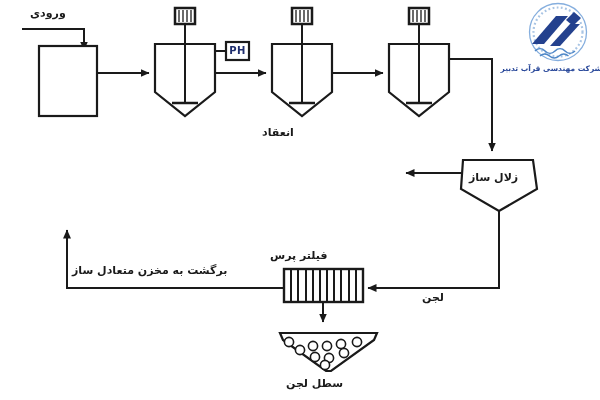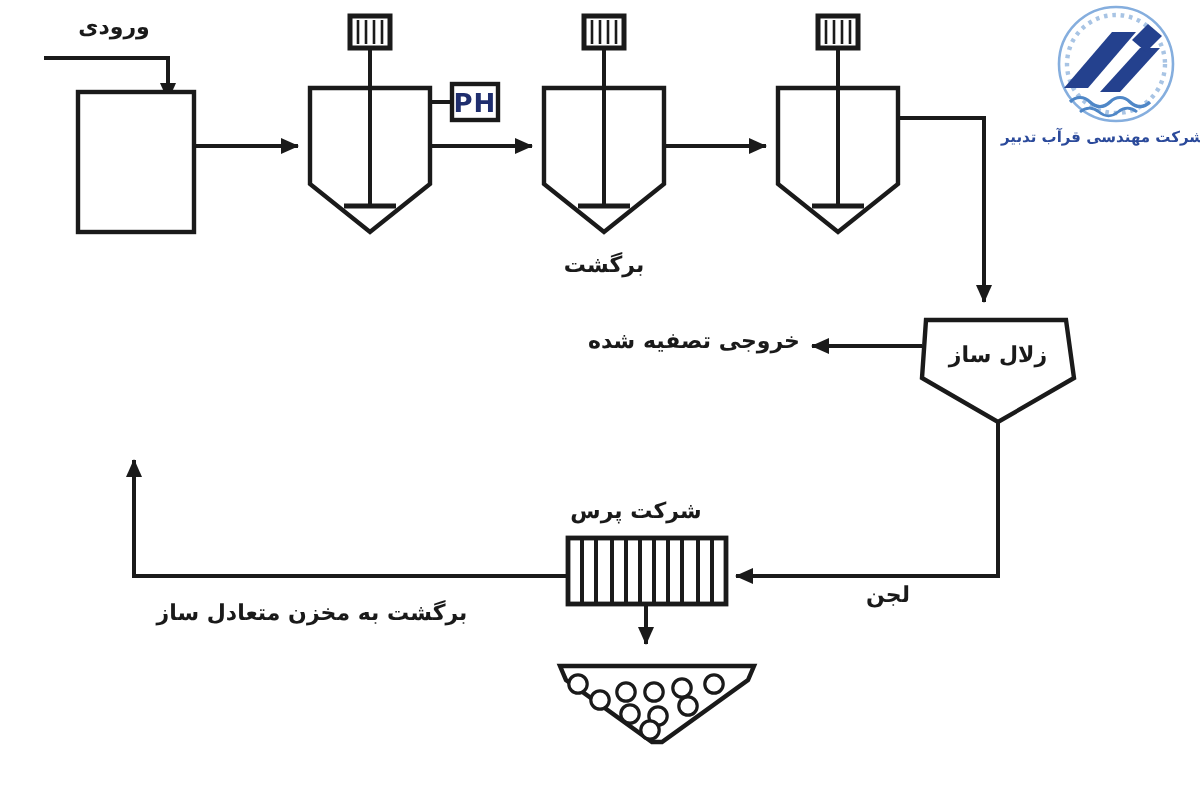--- a/index.html
+++ b/index.html
@@ -5,24 +5,24 @@
   html,body{margin:0;padding:0;background:#fff;}
   .canvas{
     position:relative;width:600px;height:400px;background:#ffffff;
     font-family:"DejaVu Sans", sans-serif;overflow:hidden;
   }
   svg{position:absolute;left:0;top:0;}
   .lbl{
     position:absolute;color:#1a1a1a;font-weight:bold;font-size:11px;
     line-height:1.15;white-space:nowrap;direction:rtl;
   }
-  .center{text-align:center;}
+  .center{text-align:left;}
   .right{text-align:right;}
   .ph-lbl{
-    position:absolute;font-size:13px;font-weight:bold;color:#1f2e6e;
+    position:absolute;font-size:10px;font-weight:bold;color:#1f2e6e;
     text-align:center;letter-spacing:0.5px;direction:ltr;
   }
   .company{
     position:absolute;font-size:7.5px;font-weight:bold;color:#2b4a9b;
     text-align:center;direction:rtl;white-space:nowrap;
   }
 </style>
 </head>
 <body>
 
@@ -141,29 +141,29 @@
       </g>
     </g>
   </svg>
 
   <div class="lbl center" style="left:30px;top:8px;width:54px;">ورودی</div>
 
 
   <div class="ph-lbl" style="left:226px;top:45px;width:23px;">PH</div>
 
 
-  <div class="lbl center" style="left:262px;top:127px;width:80px;">برگشت</div>
+  <div class="lbl center" style="left:262px;top:127px;width:80px;">انعقاد</div>
 
 
   <div class="lbl center" style="left:469px;top:172px;width:60px;">زلال ساز</div>
 
-  <div class="lbl right" style="left:290px;top:165px;width:110px;">خروجی تصفیه شده</div>
 
-  <div class="lbl center" style="left:270px;top:250px;width:96px;">شرکت پرس</div>
+  <div class="lbl center" style="left:270px;top:250px;width:96px;">فیلتر پرس</div>
 
   <div class="lbl center" style="left:422px;top:292px;width:44px;">لجن</div>
 
-  <div class="lbl center" style="left:72px;top:265px;width:168px;margin-top:36px;">برگشت به مخزن متعادل ساز</div>
+  <div class="lbl center" style="left:72px;top:265px;width:168px;">برگشت به مخزن متعادل ساز</div>
 
+  <div class="lbl center" style="left:286px;top:378px;width:80px;">سطل لجن</div>
 
   <div class="company" style="left:512px;top:64px;width:90px;">شرکت مهندسی قرآب تدبیر</div>
 
 </div>
 
 </body></html>

